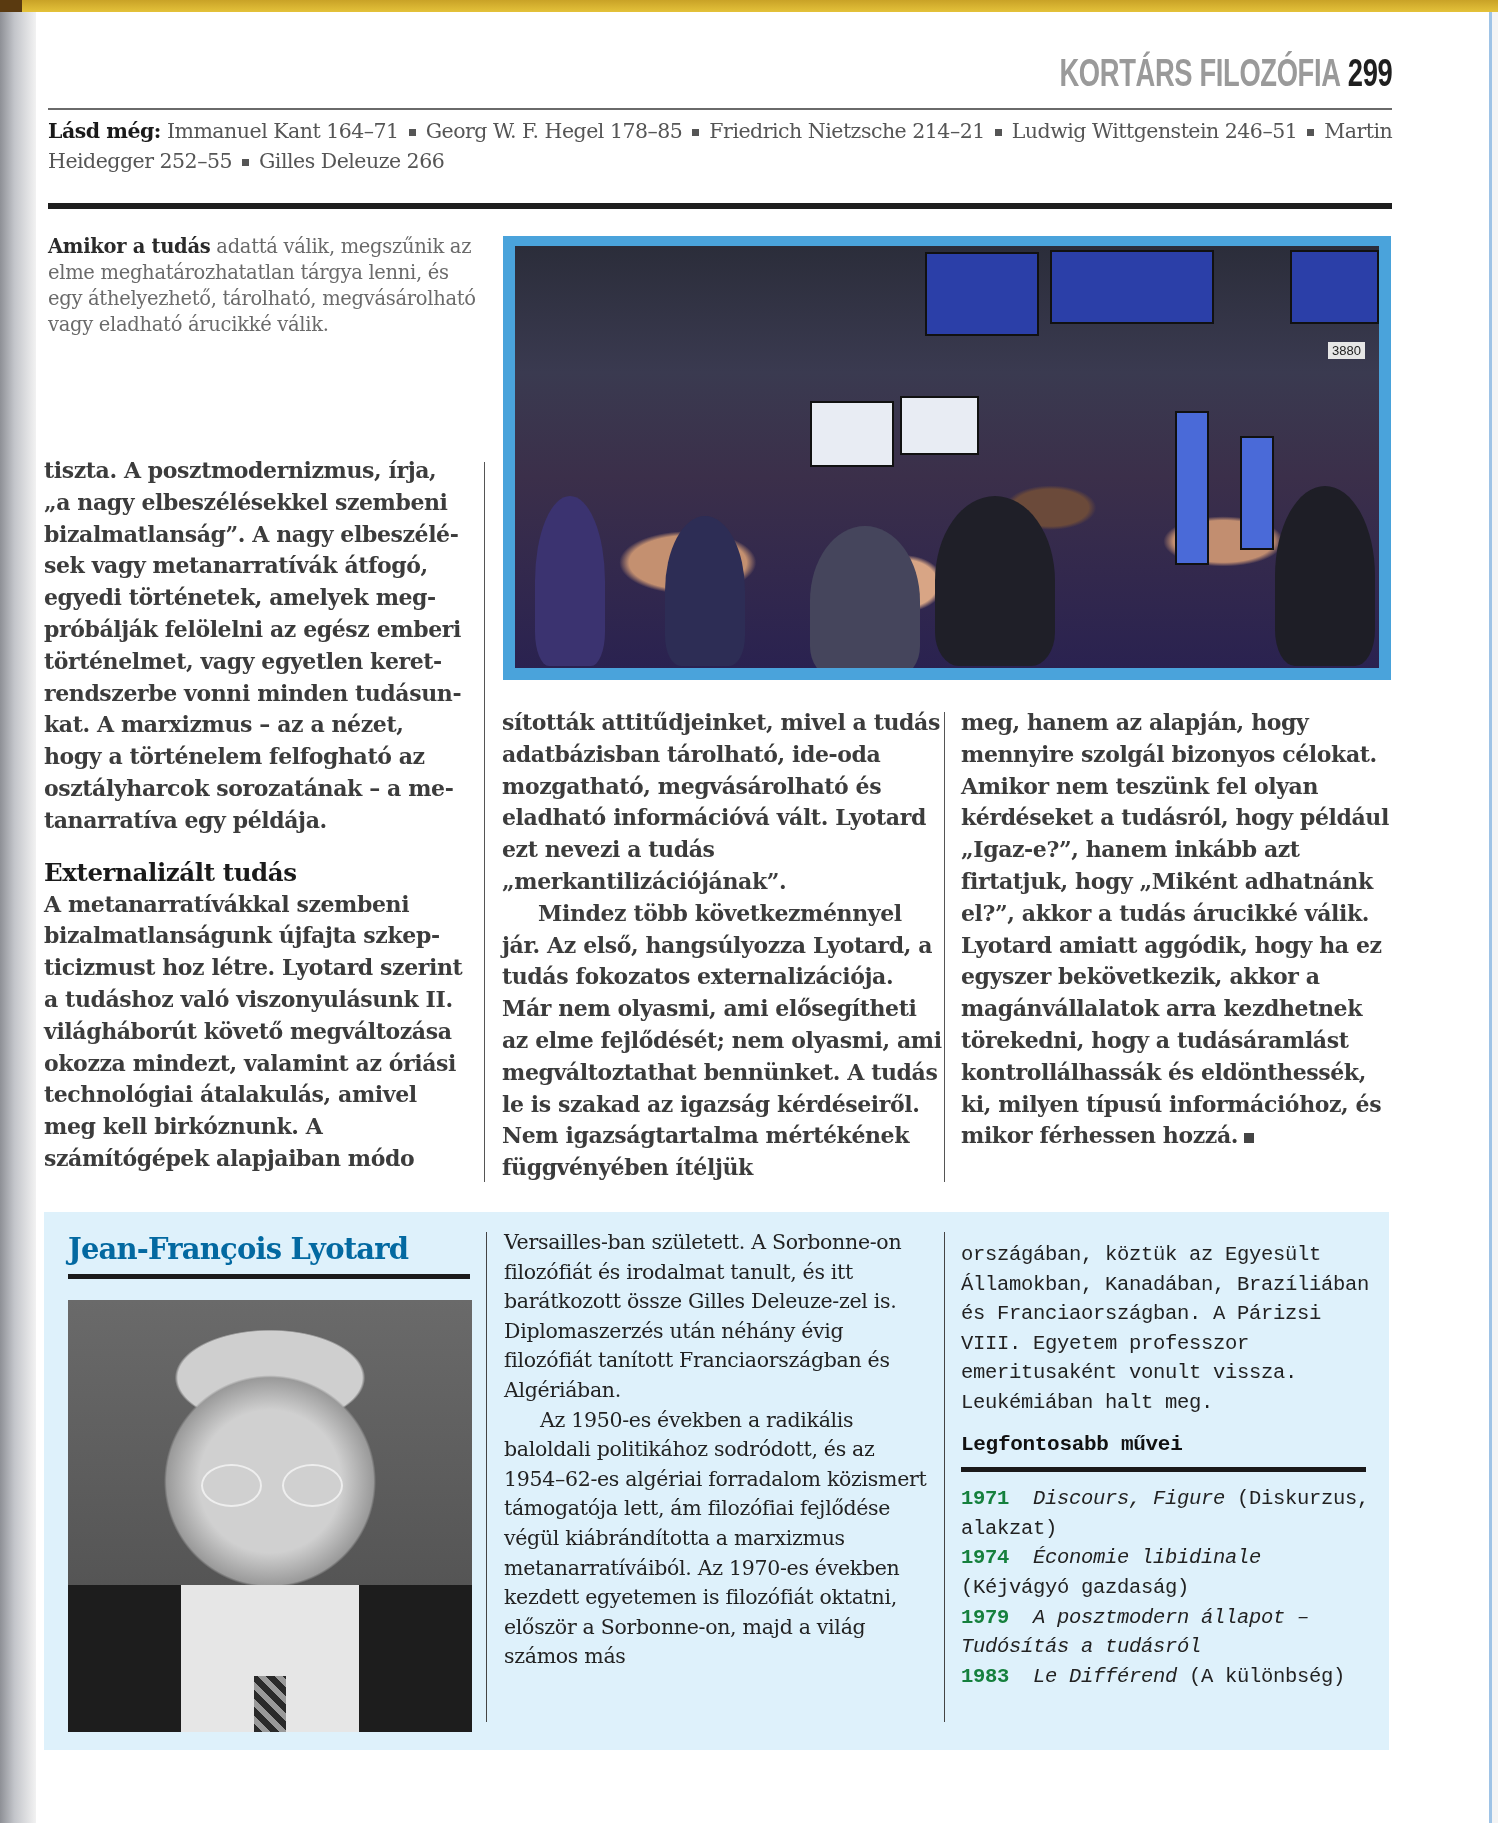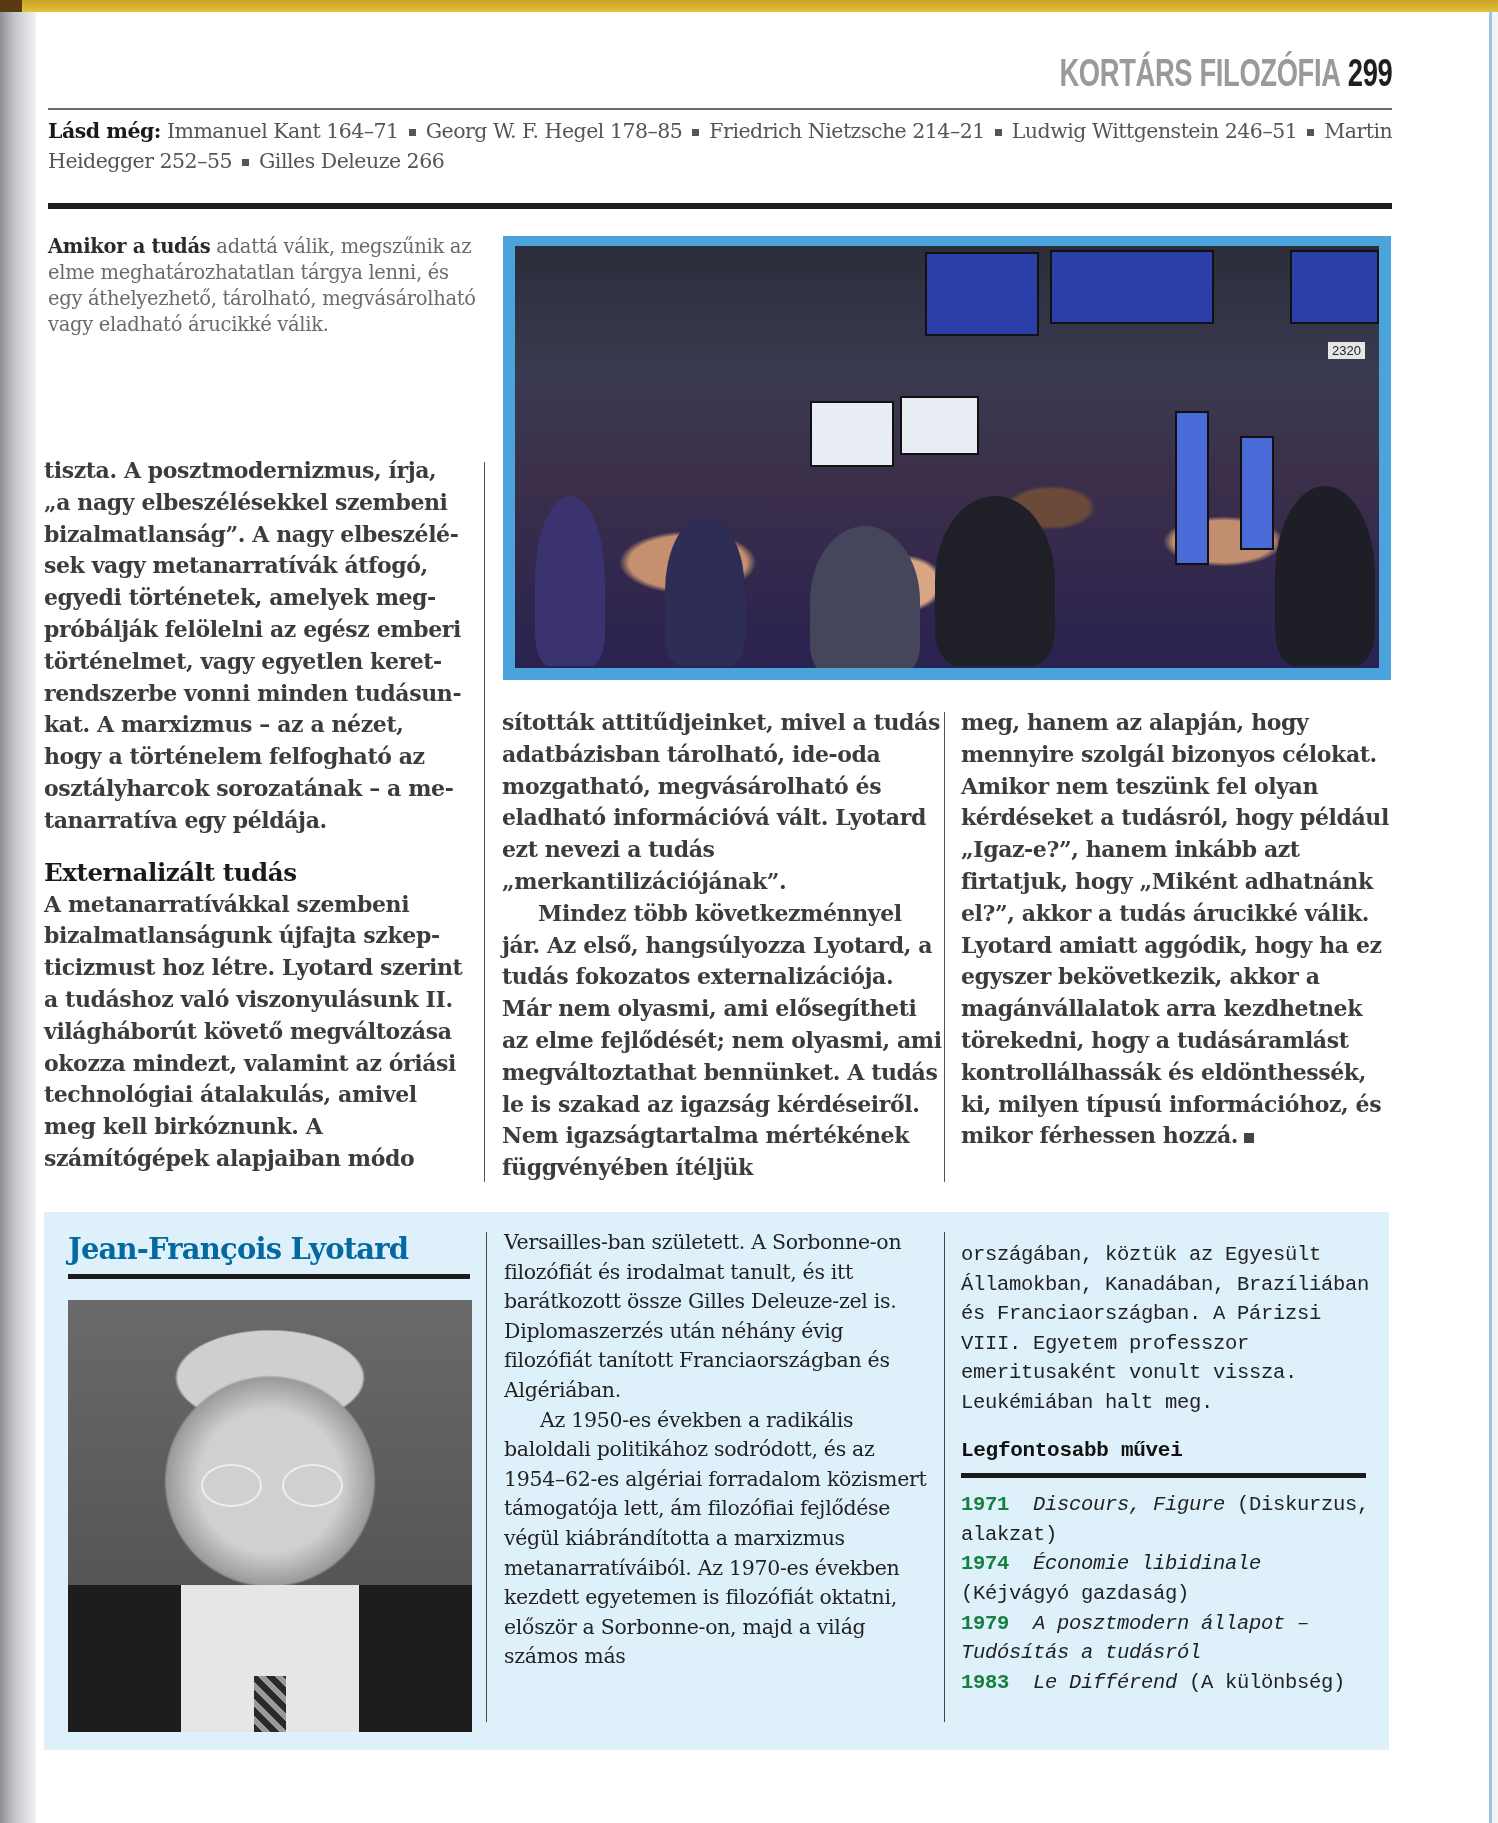--- a/index.html
+++ b/index.html
@@ -76,21 +76,21 @@
   .portrait .tie { position: absolute; left: 46%; bottom: 0; width: 8%; height: 13%;
     background: repeating-linear-gradient(45deg, #2a2a2a 0 6px, #9a9a9a 6px 12px); }
   .portrait .glasses { position: absolute; top: 38%; width: 14%; height: 9%; border: 2px solid #eee; border-radius: 50%; }
 
   .bio-col { position: absolute; font-family: "DejaVu Serif", serif; font-size: 20.5px; line-height: 29.6px;
     color: #222; letter-spacing: -0.3px; }
   .bio-col p { margin: 0; }
   .bio-col2 { left: 460px; top: 16px; width: 430px; }
   .bio-col3 { left: 917px; top: 28px; width: 420px; font-family: Liberation Mono, monospace; }
   .bio-divider { position: absolute; top: 20px; width: 1px; height: 490px; background: #444; }
-  .works-title { font-weight: bold; font-size: 21px; color: #111; margin-top: 18px; }
+  .works-title { font-weight: bold; font-size: 21px; color: #111; margin-top: 12px; }
   .works-rule { width: 405px; height: 5px; background: #1a1a1a; margin: 8px 0 12px 0; }
   .work-year { font-weight: bold; color: #15803d; }
   .work-title { font-style: italic; }
 </style>
 </head>
 <body>
 
 <div class="top-bar"></div>
 <div class="top-bar-left"></div>
 <div class="gutter"></div>
@@ -114,21 +114,21 @@
 
 <div class="photo-market">
   <div class="inner" title="Stock exchange trading floor crowded with traders and screens">
     <div class="screen" style="left:410px;top:6px;width:110px;height:80px"></div>
     <div class="screen" style="left:535px;top:4px;width:160px;height:70px"></div>
     <div class="screen" style="left:775px;top:4px;width:85px;height:70px"></div>
     <div class="screen white" style="left:295px;top:155px;width:80px;height:62px"></div>
     <div class="screen white" style="left:385px;top:150px;width:75px;height:55px"></div>
     <div class="screen" style="left:660px;top:165px;width:30px;height:150px;background:#4a6ad8"></div>
     <div class="screen" style="left:725px;top:190px;width:30px;height:110px;background:#4a6ad8"></div>
-    <div style="position:absolute;right:14px;top:96px;background:#e6e6e6;color:#222;font-family:'Liberation Sans',sans-serif;font-size:13px;padding:1px 4px">2320</div>
+    <div style="position:absolute;right:14px;top:96px;background:#e6e6e6;color:#222;font-family:'Liberation Sans',sans-serif;font-size:13px;padding:1px 4px">3880</div>
     <div class="figure" style="left:20px;top:250px;width:70px;height:170px;background:#3b3370"></div>
     <div class="figure" style="left:150px;top:270px;width:80px;height:150px;background:#2d2d55"></div>
     <div class="figure" style="left:295px;top:280px;width:110px;height:150px;background:#45455c"></div>
     <div class="figure" style="left:420px;top:250px;width:120px;height:170px;background:#1f1f28"></div>
     <div class="figure" style="left:760px;top:240px;width:100px;height:180px;background:#1e1e26"></div>
   </div>
 </div>
 
 <div class="body-col col1">
   <p>tiszta. A posztmodernizmus, írja, „a nagy elbeszélésekkel szembeni bizalmatlanság”. A nagy elbeszélé­sek vagy metanarratívák átfogó, egyedi történetek, amelyek meg­próbálják felölelni az egész emberi történelmet, vagy egyetlen keret­rendszerbe vonni minden tudásun­kat. A marxizmus – az a nézet, hogy a történelem felfogható az osztályharcok sorozatának – a me­tanarratíva egy példája.</p>

